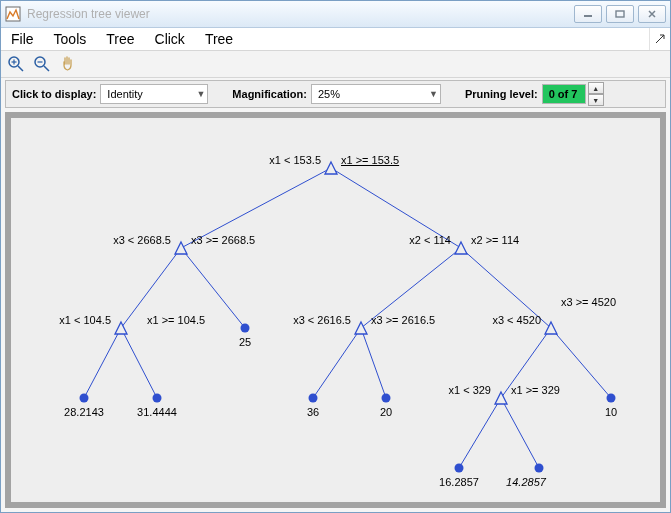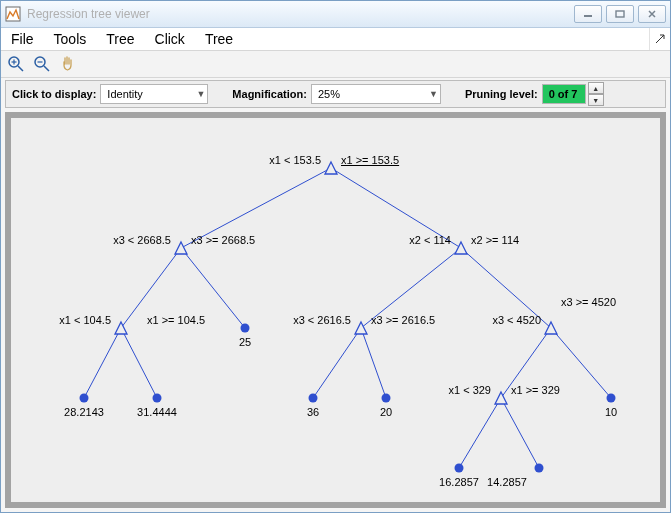--- a/index.html
+++ b/index.html
@@ -294,17 +294,17 @@
         <div class="node-label" style="left: 530px; top: 202px; transform: translate(-100%, -50%);">x3 &lt; 4520</div>
         <div class="node-label" style="left: 550px; top: 184px; transform: translate(0px, -50%);">x3 &gt;= 4520</div>
         <div class="node-label" style="left: 73px; top: 288px;">28.2143</div>
         <div class="node-label" style="left: 146px; top: 288px;">31.4444</div>
         <div class="node-label" style="left: 302px; top: 288px;">36</div>
         <div class="node-label" style="left: 375px; top: 288px;">20</div>
         <div class="node-label" style="left: 480px; top: 272px; transform: translate(-100%, -50%);">x1 &lt; 329</div>
         <div class="node-label" style="left: 500px; top: 272px; transform: translate(0px, -50%);">x1 &gt;= 329</div>
         <div class="node-label" style="left: 600px; top: 288px;">10</div>
         <div class="node-label" style="left: 448px; top: 358px;">16.2857</div>
-        <div class="node-label" style="left: 496px; top: 358px;">14.2857</div>
+        <div class="node-label" style="left: 515px; top: 358px; font-style: italic;">14.2857</div>
       </div>
   </div>
 
 </div>
 
 </body></html>

